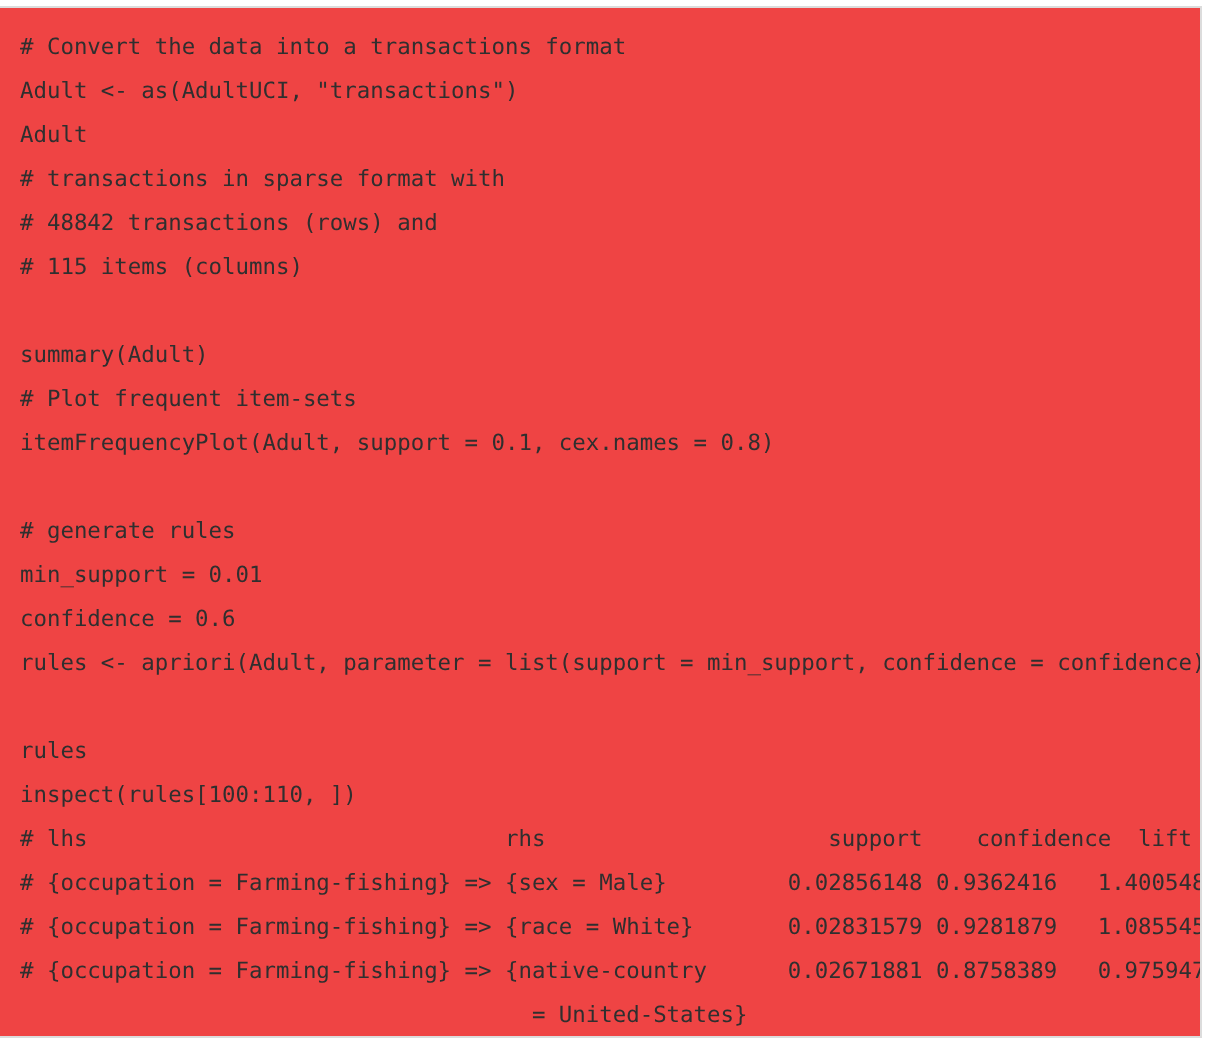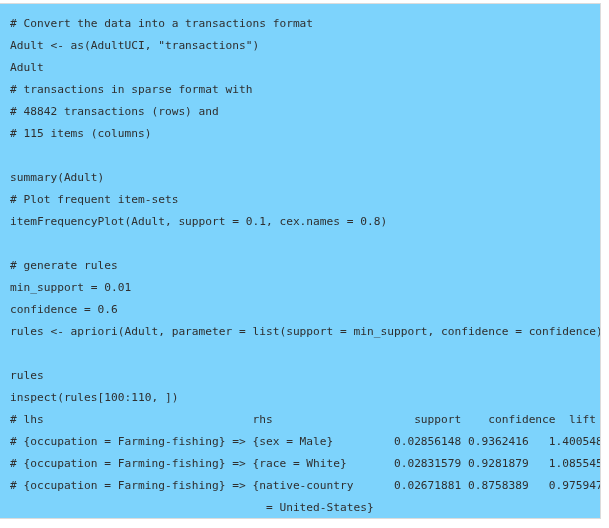--- a/index.html
+++ b/index.html
@@ -45,15 +45,15 @@
     white-space: pre;
     min-height: 22px;
   }
   .code-line.blank {
     height: 22px;
   }
 </style>
 </head>
 <body>
 
-<div id="code-block" style="background: #7dd3fc; border-color: rgb(220, 220, 220);">
+<div id="code-block" style="background: #ef4444; border-color: rgb(220, 220, 220);">
   <code id="code-lines" style="color: rgb(47, 47, 47);"><span class="code-line"># Convert the data into a transactions format</span><span class="code-line">Adult &lt;- as(AdultUCI, "transactions")</span><span class="code-line">Adult</span><span class="code-line"># transactions in sparse format with</span><span class="code-line"># 48842 transactions (rows) and</span><span class="code-line"># 115 items (columns)</span><span class="code-line blank">&nbsp;</span><span class="code-line">summary(Adult)</span><span class="code-line"># Plot frequent item-sets</span><span class="code-line">itemFrequencyPlot(Adult, support = 0.1, cex.names = 0.8)</span><span class="code-line blank">&nbsp;</span><span class="code-line"># generate rules</span><span class="code-line">min_support = 0.01</span><span class="code-line">confidence = 0.6</span><span class="code-line">rules &lt;- apriori(Adult, parameter = list(support = min_support, confidence = confidence))</span><span class="code-line blank">&nbsp;</span><span class="code-line">rules</span><span class="code-line">inspect(rules[100:110, ])</span><span class="code-line"># lhs                               rhs                     support    confidence  lift</span><span class="code-line"># {occupation = Farming-fishing} =&gt; {sex = Male}         0.02856148 0.9362416   1.4005486</span><span class="code-line"># {occupation = Farming-fishing} =&gt; {race = White}       0.02831579 0.9281879   1.0855456</span><span class="code-line"># {occupation = Farming-fishing} =&gt; {native-country      0.02671881 0.8758389   0.9759474</span><span class="code-line">                                      = United-States}</span></code>
 </div>
 
 </body></html>

